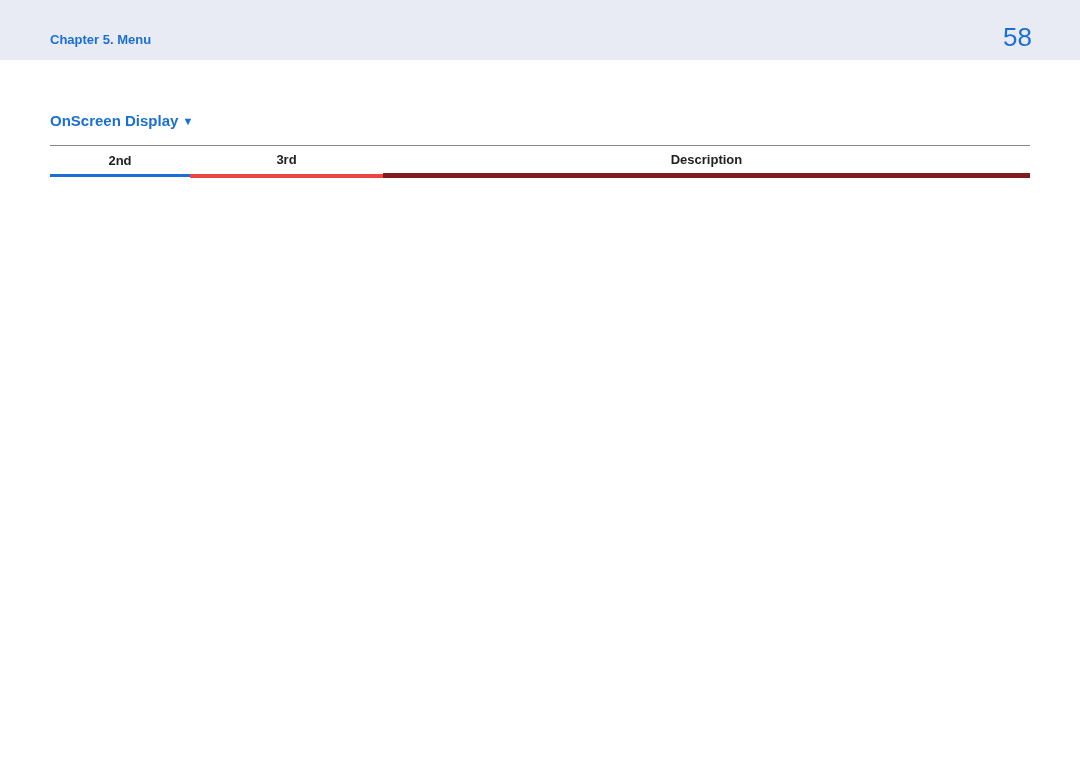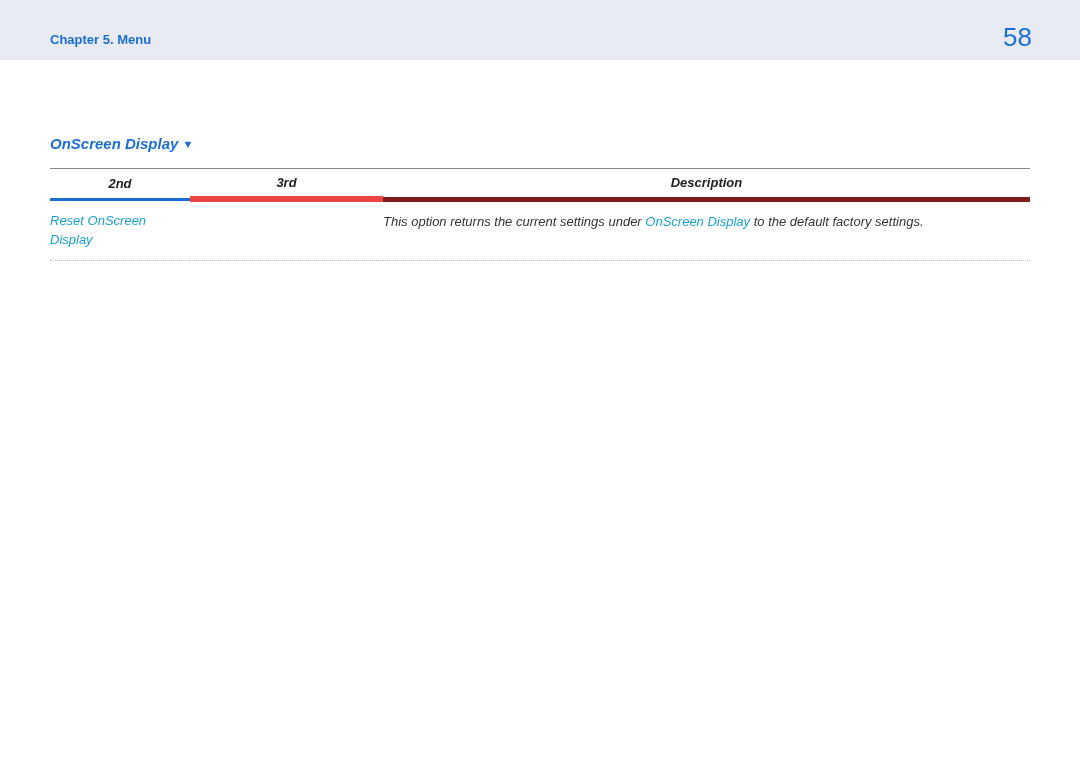--- a/index.html
+++ b/index.html
@@ -30,22 +30,21 @@
       font-weight: 600;
       padding-bottom: 3px;
     }
     .page-number {
       color: #1a6fd4;
       font-size: 26px;
       font-weight: 400;
       line-height: 1;
     }
     .content {
-      padding: 75px 50px 0 50px;
-      font-style: italic;
+      padding: 52px 50px 0 50px;
     }
     .section-title {
       color: #1a6fd4;
       font-size: 15px;
       font-weight: 600;
       margin-bottom: 16px;
       display: flex;
       align-items: center;
       gap: 4px;
     }
@@ -64,21 +63,21 @@
       color: #222;
       padding: 6px 0;
       border-top: 1px solid #888;
     }
     .menu-table thead th.col-2nd {
       width: 140px;
       border-bottom: 3px solid #1a6fd4;
     }
     .menu-table thead th.col-3rd {
       width: 193px;
-      border-bottom: 6px solid #ef4444;
+      border-bottom: 4px solid #ef4444;
     }
     .menu-table thead th.col-desc {
       border-bottom: 5px solid #7f1d1d;
       margin-left: 40px;
     }
     .menu-table tbody td {
       vertical-align: top;
       padding: 10px 0 10px 0;
       border-bottom: 1px dotted #bbb;
       font-size: 13px;
@@ -121,24 +120,15 @@
 
   <table class="menu-table">
     <thead>
       <tr>
         <th class="col-2nd">2nd</th>
         <th class="col-3rd">3rd</th>
         <th class="col-desc">Description</th>
       </tr>
     </thead>
     <tbody>
-      <tr>
-        <td class="col-2nd-cell">
-          <span class="menu-link">Reset OnScreen Display</span>
-        </td>
-        <td></td>
-        <td>
-          <span>This option returns the current settings under </span><span class="inline-link">OnScreen Display</span><span> to the default factory settings.</span>
-        </td>
-      </tr>
     </tbody>
   </table>
 </div>
 
 </body></html>

